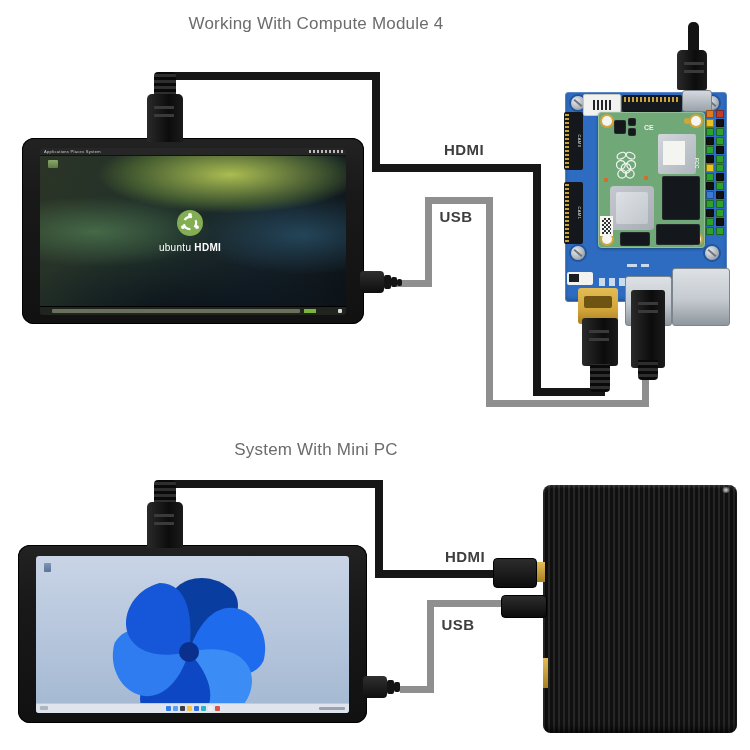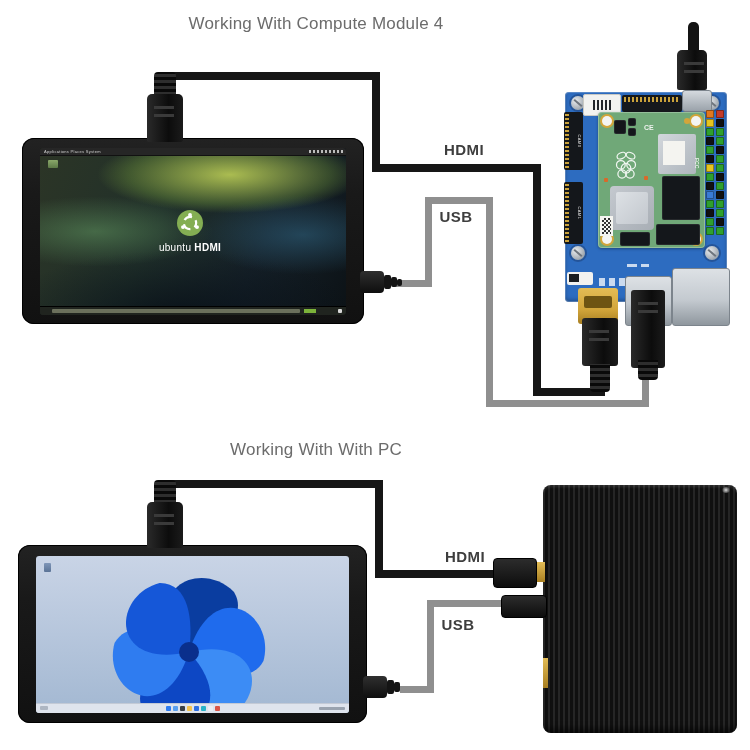--- a/index.html
+++ b/index.html
@@ -257,21 +257,21 @@
   <div class="abs gold-port" style="left:578px;top:288px;width:40px;height:36px;"></div>
   <div class="abs silver-port" style="left:625px;top:276px;width:45px;height:48px;"></div>
   <div class="abs silver-port" style="left:672px;top:268px;width:56px;height:56px;"></div>
 
   <div class="abs plug-body" style="left:582px;top:318px;width:36px;height:48px;border-radius:3px;"></div>
   <div class="abs plug-neck" style="left:590px;top:364px;width:20px;height:28px;border-radius:0 0 4px 4px;"></div>
 
   <div class="abs plug-body" style="left:631px;top:290px;width:34px;height:78px;border-radius:3px;"></div>
   <div class="abs plug-neck" style="left:638px;top:360px;width:20px;height:20px;border-radius:0 0 4px 4px;"></div>
 
-  <div class="abs sec-title" style="top:440px;">Working With With PC</div>
+  <div class="abs sec-title" style="top:440px;">System With Mini PC</div>
 
   <div class="abs seg-b" style="left:165px;top:480px;width:218px;height:8px;"></div>
   <div class="abs seg-b" style="left:375px;top:480px;width:8px;height:98px;"></div>
   <div class="abs seg-b" style="left:375px;top:570px;width:125px;height:8px;"></div>
 
   <div class="abs seg-g" style="left:400px;top:686px;width:34px;height:7px;"></div>
   <div class="abs seg-g" style="left:427px;top:600px;width:7px;height:93px;"></div>
   <div class="abs seg-g" style="left:427px;top:600px;width:76px;height:7px;"></div>
 
   <div class="abs cable-label" style="left:430px;top:548px;">HDMI</div>

